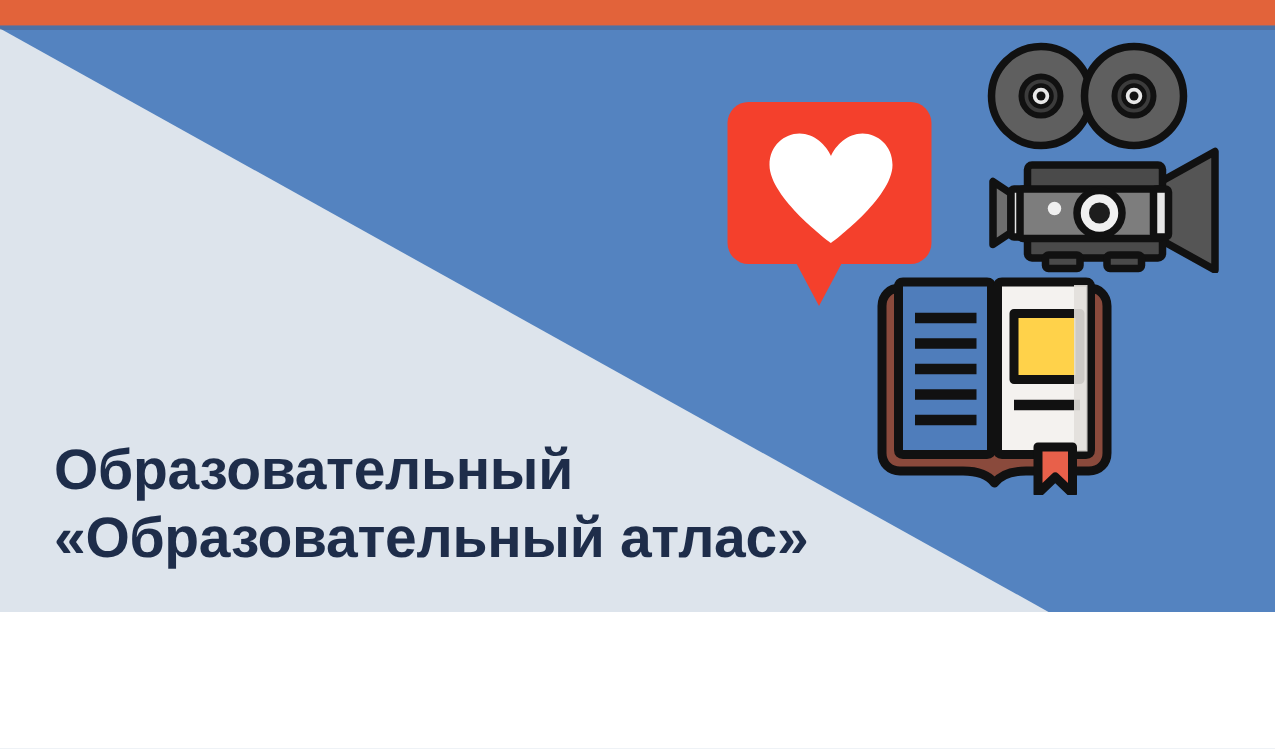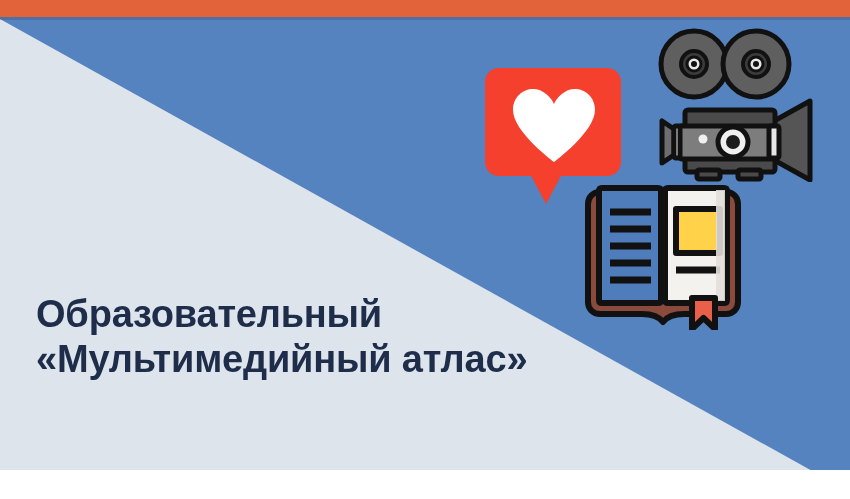--- a/index.html
+++ b/index.html
@@ -3,21 +3,21 @@
 <meta charset="utf-8">
 <style>
   html, body {
     margin: 0;
     padding: 0;
     background: #ffffff;
   }
   #poster {
     position: relative;
     width: 850px;
-    height: 470px;
+    height: 408px;
     overflow: hidden;
     font-family: "Liberation Sans", sans-serif;
     background: #dde4ec;
   }
 
   
   .bg-blue {
     position: absolute;
     left: 0; top: 0;
     width: 850px; height: 499px;
@@ -180,16 +180,16 @@
       <path d="M144 12 L 153 12 L 153 123 L 144 123 Z" fill="#e2dfda" opacity="0.9"></path>
 
       <g stroke="#111111" stroke-width="6" stroke-linejoin="round">
         <path d="M120 120 L 143 120 L 143 151 L 131.5 140 L 120 151 Z" fill="#e8604a"></path>
       </g>
     </svg>
   </div>
 
   <div class="headline">
     <span class="ln">Образовательный</span>
-    <span class="ln">«Мультимедийный атлас»</span>
+    <span class="ln">«Образовательный атлас»</span>
   </div>
 
 </div>
 
 </body></html>

